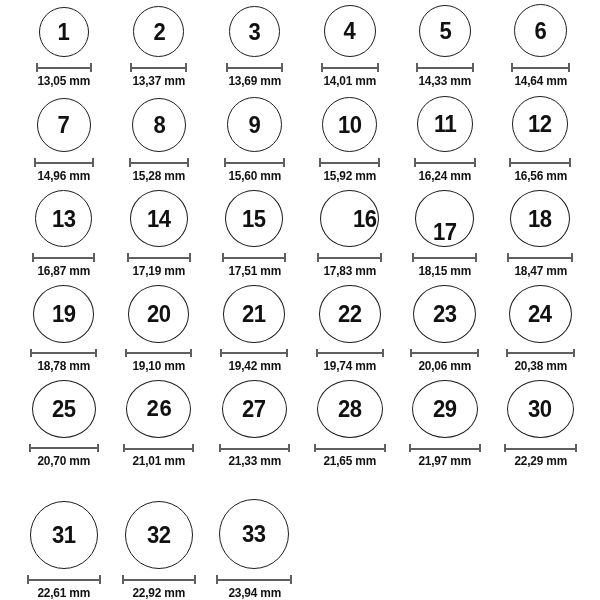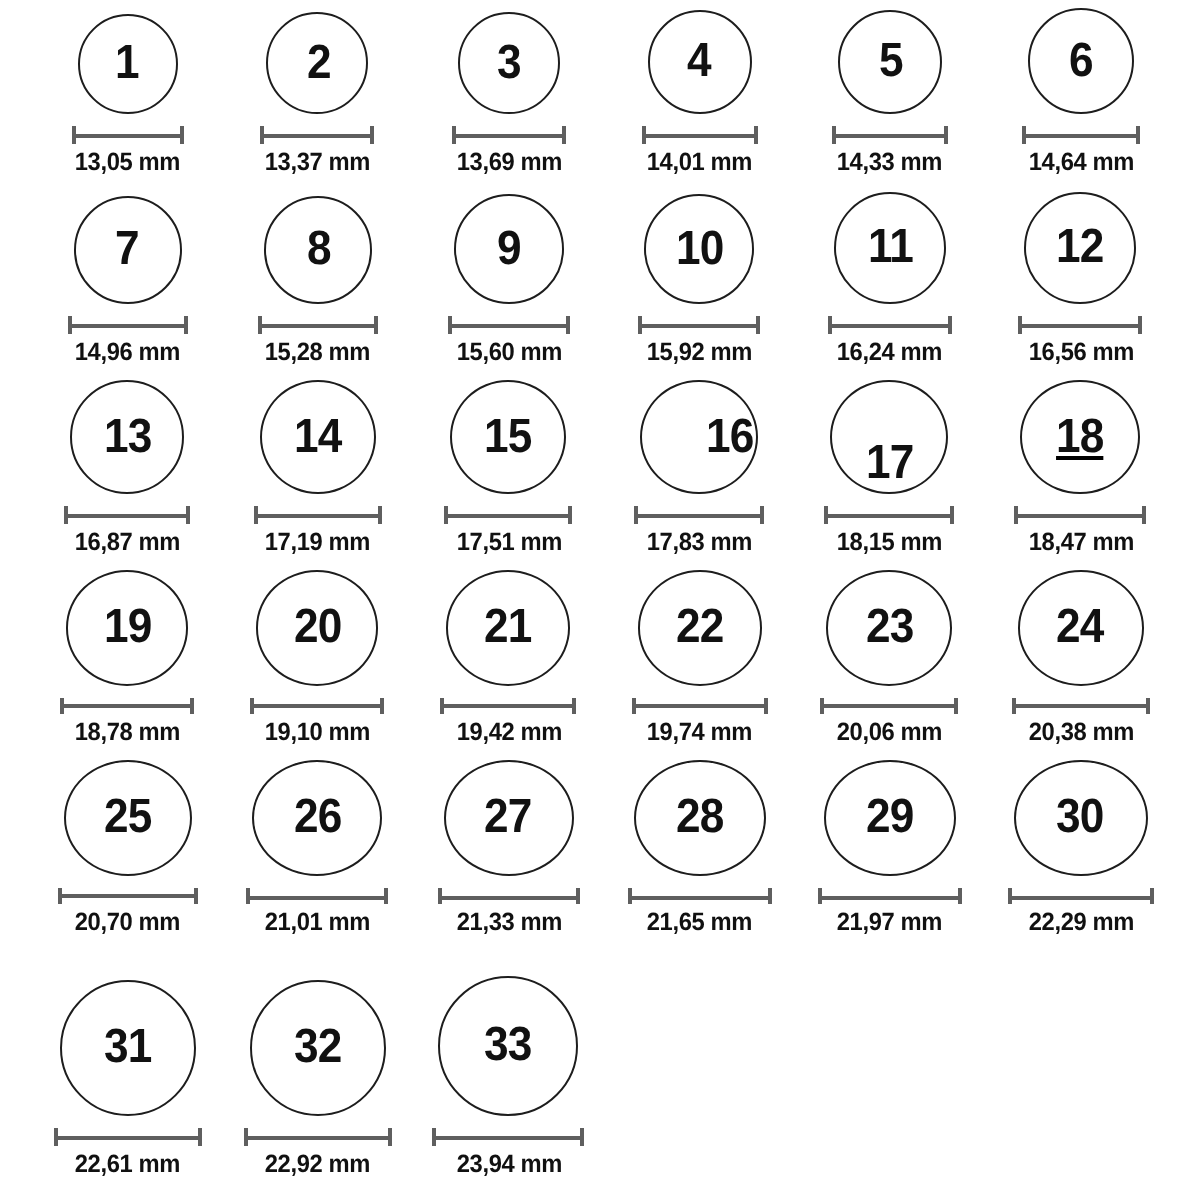--- a/index.html
+++ b/index.html
@@ -24,21 +24,21 @@
     padding:0 12px 0 16px;
     box-sizing:border-box;
   }
   .cell{
     display:flex;
     flex-direction:column;
     align-items:center;
     justify-content:flex-end;
     padding-bottom:7px;
   }
-  .cell.last-row{padding-bottom:11px;}
+  .cell.last-row{padding-bottom:0;}
   .circle{
     border:1.6px solid var(--stroke);
     border-radius:50%;
     display:flex;
     align-items:center;
     justify-content:center;
     box-sizing:border-box;
     background:transparent;
   }
   .num{
@@ -224,21 +224,21 @@
     <div class="cell">
       <div class="circle" style="width: 59px; height: 59px; align-items: flex-end;">
         <span class="num">17</span>
       </div>
       <div class="ruler" style="width: 65px;">
         <div class="bar"></div>
       </div>
       <div class="mmlabel">18,15 mm</div>
     </div>
     <div class="cell">
-      <div class="circle" style="width: 60px; height: 60px; text-decoration: underline;">
+      <div class="circle" style="width: 60px; height: 60px;">
         <span class="num">18</span>
       </div>
       <div class="ruler" style="width: 66px;">
         <div class="bar"></div>
       </div>
       <div class="mmlabel">18,47 mm</div>
     </div>
     <div class="cell">
       <div class="circle" style="width: 61px; height: 61px;">
         <span class="num">19</span>
@@ -296,21 +296,21 @@
     <div class="cell">
       <div class="circle" style="width: 64px; height: 64px;">
         <span class="num">25</span>
       </div>
       <div class="ruler" style="width: 70px;">
         <div class="bar"></div>
       </div>
       <div class="mmlabel">20,70 mm</div>
     </div>
     <div class="cell">
-      <div class="circle" style="width: 65px; height: 65px;">
+      <div class="circle" style="width: 65px; height: 65px; font-family: Liberation Mono, monospace;">
         <span class="num">26</span>
       </div>
       <div class="ruler" style="width: 71px;">
         <div class="bar"></div>
       </div>
       <div class="mmlabel">21,01 mm</div>
     </div>
     <div class="cell">
       <div class="circle" style="width: 65px; height: 65px;">
         <span class="num">27</span>

